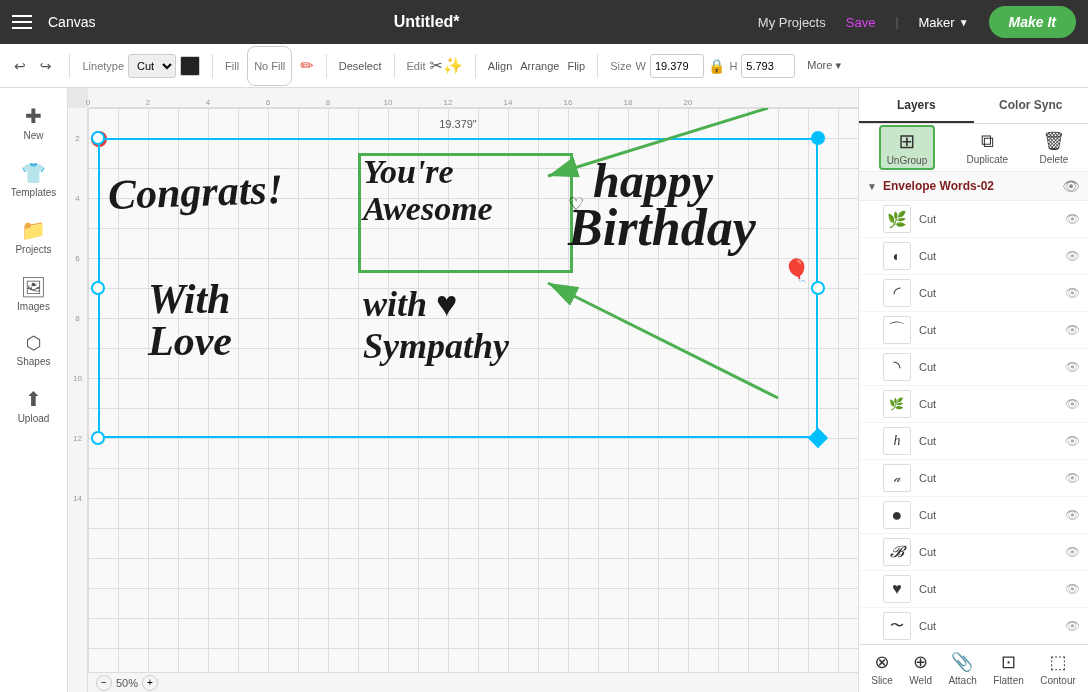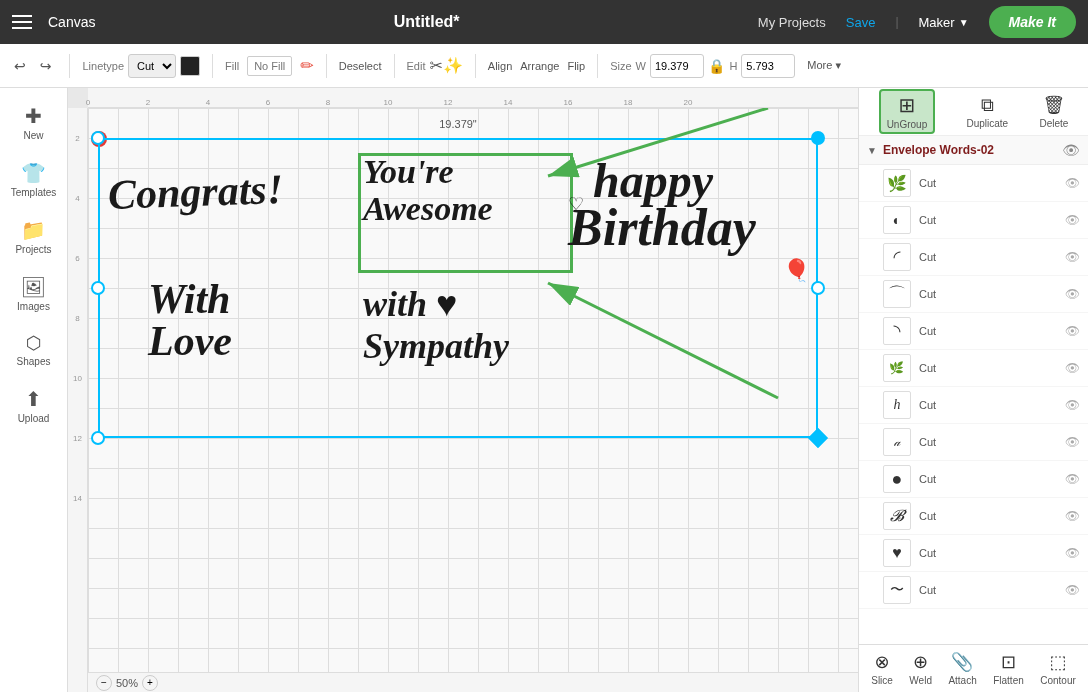--- a/index.html
+++ b/index.html
@@ -176,21 +176,21 @@
 <div id="topbar">
   <div style="display:flex;flex-direction:column;gap:4px;cursor:pointer;">
     <span style="display:block;width:20px;height:2px;background:#fff;"></span>
     <span style="display:block;width:20px;height:2px;background:#fff;"></span>
     <span style="display:block;width:20px;height:2px;background:#fff;"></span>
   </div>
   <span style="font-size:14px;font-weight:500;color:#fff;">Canvas</span>
   <div style="flex:1;text-align:center;font-size:16px;font-weight:600;color:#fff;">Untitled*</div>
   <div style="display:flex;align-items:center;gap:20px;">
     <span style="font-size:13px;color:#ddd;cursor:pointer;">My Projects</span>
-    <button style="background:none;border:none;color:#0ea5e9;font-size:13px;cursor:pointer;">Save</button>
+    <button style="background:none;border:none;color:#d946ef;font-size:13px;cursor:pointer;">Save</button>
     <span style="color:#666;">|</span>
     <button style="display:flex;align-items:center;gap:4px;background:none;border:none;color:#fff;font-size:13px;cursor:pointer;">
       <span>Maker</span>
       <span style="font-size:10px;">▼</span>
     </button>
     <button style="background:#4caf50;color:#fff;border:none;border-radius:20px;padding:8px 20px;font-size:14px;font-weight:600;cursor:pointer;font-style:italic;">Make It</button>
   </div>
 </div>
 
 <div id="toolbar">
@@ -202,21 +202,21 @@
   <div style="display:flex;align-items:center;gap:4px;">
     <span style="font-size:11px;color:#777;">Linetype</span>
     <select style="font-size:11px;border:1px solid #ccc;border-radius:3px;padding:2px 4px;height:24px;">
       <option>Cut</option>
     </select>
     <div style="width:20px;height:20px;background:#222;border:1px solid #ccc;border-radius:2px;cursor:pointer;"></div>
   </div>
   <div style="width:1px;height:24px;background:#ddd;margin:0 4px;"></div>
   <div style="display:flex;align-items:center;gap:8px;">
     <span style="font-size:11px;color:#777;">Fill</span>
-    <div style="display:flex;align-items:center;gap:3px;border:1px solid #ccc;border-radius:2px;padding:0 6px;height:20px;font-size:11px;color:#777;background:#fff;cursor:pointer;">
+    <div style="display:flex;align-items:center;gap:3px;border:1px solid #ccc;border-radius:8px;padding:0 6px;height:40px;font-size:11px;color:#777;background:#fff;cursor:pointer;">
       <span>No Fill</span>
     </div>
     <span style="color:#e74c3c;font-size:16px;cursor:pointer;">✏</span>
   </div>
   <div style="width:1px;height:24px;background:#ddd;margin:0 4px;"></div>
   <button style="font-size:11px;color:#555;cursor:pointer;background:none;border:none;">Deselect</button>
   <div style="width:1px;height:24px;background:#ddd;margin:0 4px;"></div>
   <div style="display:flex;align-items:center;gap:4px;">
     <span style="font-size:11px;color:#777;">Edit</span>
     <button style="background:none;border:none;cursor:pointer;font-size:16px;color:#555;">✂✨</button>
@@ -341,20 +341,24 @@
       <div style="display:flex;align-items:center;gap:4px;font-size:11px;color:#555;">
         <button style="background:none;border:1px solid #ccc;border-radius:50%;width:16px;height:16px;font-size:10px;cursor:pointer;display:flex;align-items:center;justify-content:center;">−</button>
         <span>50%</span>
         <button style="background:none;border:1px solid #ccc;border-radius:50%;width:16px;height:16px;font-size:10px;cursor:pointer;display:flex;align-items:center;justify-content:center;">+</button>
       </div>
     </div>
   </div>
 
   <div id="right-panel">
 
+    <div id="panel-tabs">
+      <div class="panel-tab active">Layers</div>
+      <div class="panel-tab">Color Sync</div>
+    </div>
 
     <div id="panel-toolbar">
       <button class="panel-tool-btn panel-tool-ungroup">
         <span class="panel-tool-icon" style="font-size:20px;">⊞</span>
         <span>UnGroup</span>
       </button>
       <button class="panel-tool-btn">
         <span class="panel-tool-icon">⧉</span>
         <span>Duplicate</span>
       </button>

